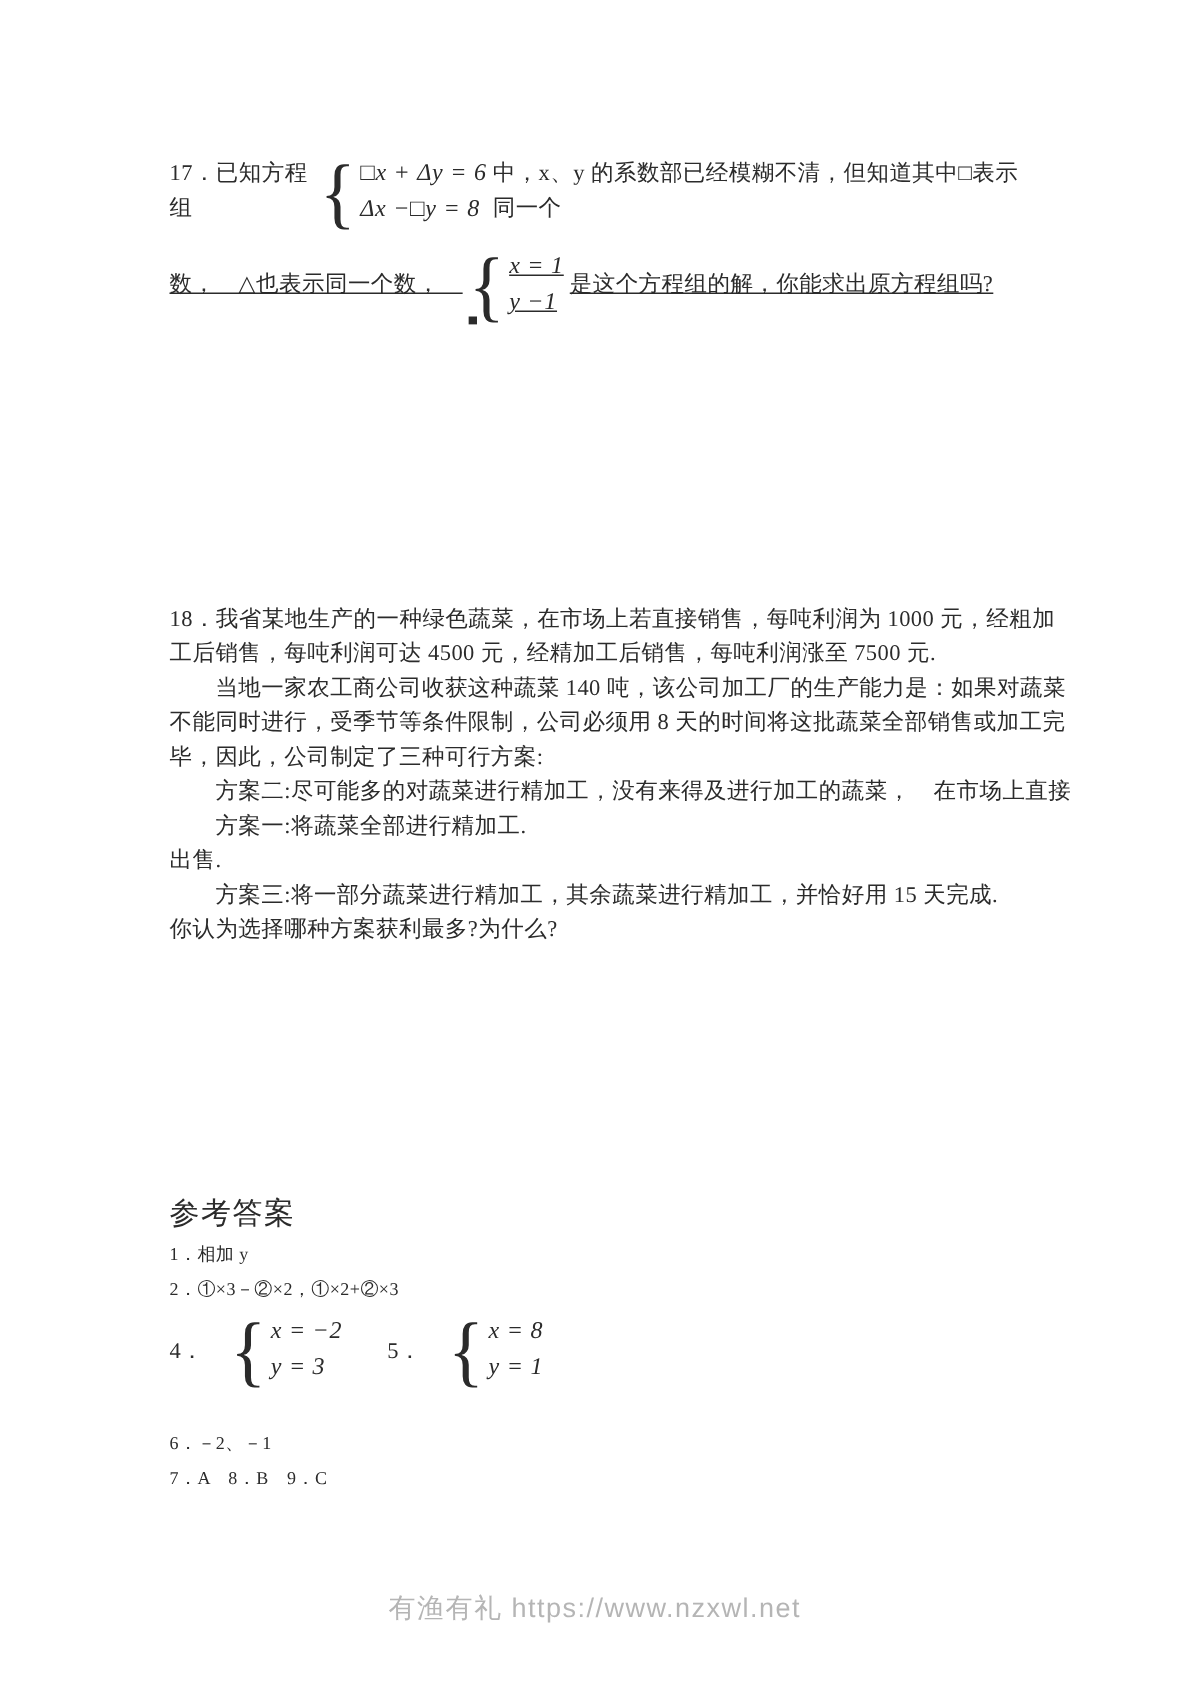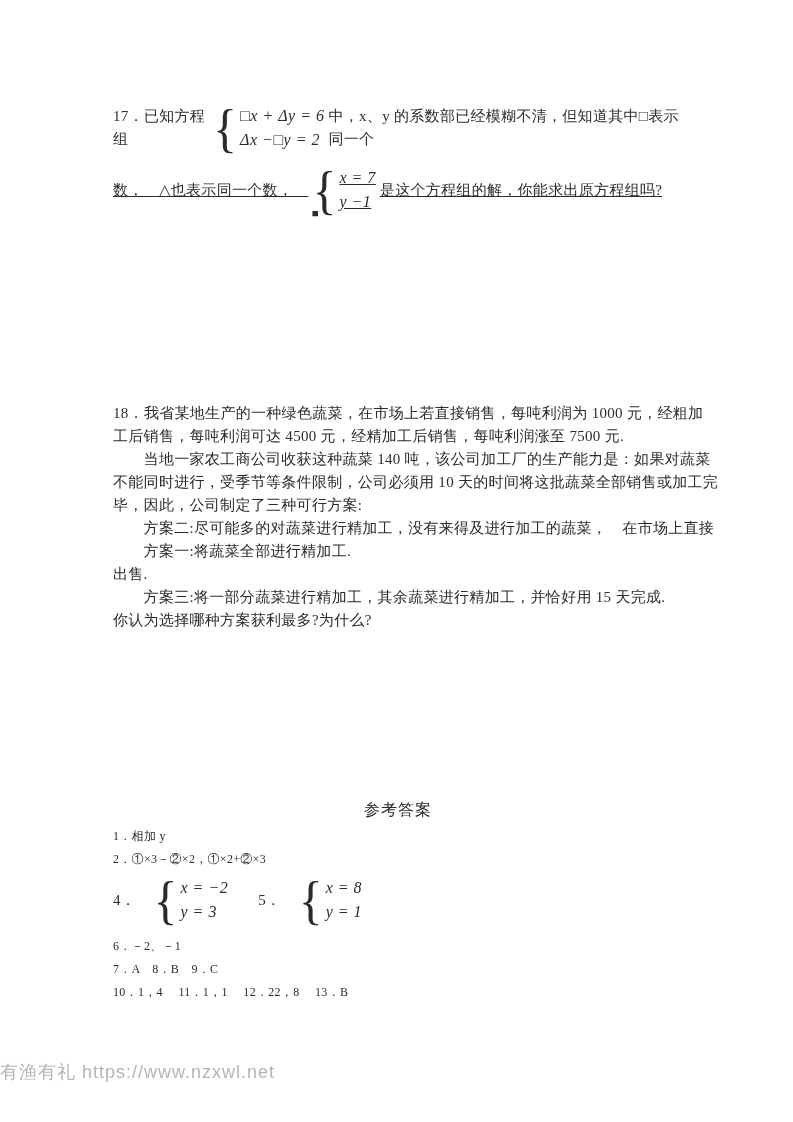--- a/index.html
+++ b/index.html
@@ -29,70 +29,71 @@
   .eqs{display:inline-flex;flex-direction:column;}
   .eqs .eq{
     font-style:italic;
     font-size:16px;line-height:24px;letter-spacing:0.5px;
     white-space:pre;
   }
   
   .q18{top:402px;}
   
   .answers{top:798px;}
-  .ans-title{font-size:16px;line-height:23px;text-align:center;letter-spacing:1px;}
+  .ans-title{font-size:20px;line-height:23px;letter-spacing:1px;}
   .ans-line{font-size:12px;line-height:23px;letter-spacing:0.3px;white-space:pre;}
   .ans-first{margin-top:4px;}
   .ans-sys-row{display:flex;align-items:center;height:58px;}
   .ans-sys-row .num{font-size:15px;margin-right:14px;white-space:pre;}
   .ans-sys-row .num5{margin-left:26px;}
-  .ans-gap{margin-top:6px;}
+  .ans-gap{margin-top:22px;}
   
   .footer{
     position:absolute;left:0;right:0;top:1060px;
+    text-align:center;
     font-family:"Liberation Sans","DejaVu Sans",sans-serif;
     font-size:18px;line-height:24px;
     color:#b5b5b5;letter-spacing:1px;
   }
 </style>
 </head>
 <body>
 
 <div class="page">
 
   <section class="content q17">
     <div class="q17row">
       <span class="t">17．已知方程组</span>
       <span class="sys">
         <span class="brace">{</span>
         <span class="eqs">
           <span class="eq">□x + Δy = 6</span>
-          <span class="eq">Δx −□y = 2</span>
+          <span class="eq">Δx −□y = 8</span>
         </span>
       </span>
       <span class="t">中，x、y 的系数部已经模糊不清，但知道其中□表示同一个</span>
     </div>
     <div class="q17row q17row2">
       <span class="t">数，　△也表示同一个数，　</span>
       <span class="sys">
         <span class="brace">{</span>
         <span class="eqs">
-          <span class="eq">x = 7</span>
+          <span class="eq">x = 1</span>
           <span class="eq">y −1</span>
         </span>
       </span>
       <span class="t">是这个方程组的解，你能求出原方程组吗?</span>
     </div>
   </section>
 
   <section class="content q18">
     <div class="line">18．我省某地生产的一种绿色蔬菜，在市场上若直接销售，每吨利润为 1000 元，经粗加</div>
     <div class="line">工后销售，每吨利润可达 4500 元，经精加工后销售，每吨利润涨至 7500 元.</div>
     <div class="line">　　当地一家农工商公司收获这种蔬菜 140 吨，该公司加工厂的生产能力是：如果对蔬菜</div>
-    <div class="line">不能同时进行，受季节等条件限制，公司必须用 10 天的时间将这批蔬菜全部销售或加工完</div>
+    <div class="line">不能同时进行，受季节等条件限制，公司必须用 8 天的时间将这批蔬菜全部销售或加工完</div>
     <div class="line">毕，因此，公司制定了三种可行方案:</div>
     <div class="line">　　方案二:尽可能多的对蔬菜进行精加工，没有来得及进行加工的蔬菜，　在市场上直接</div>
     <div class="line">　　方案一:将蔬菜全部进行精加工.</div>
     <div class="line">出售.</div>
     <div class="line">　　方案三:将一部分蔬菜进行精加工，其余蔬菜进行精加工，并恰好用 15 天完成.</div>
     <div class="line">你认为选择哪种方案获利最多?为什么?</div>
   </section>
 
   <section class="content answers">
     <div class="ans-title">参考答案</div>
@@ -111,18 +112,17 @@
       <span class="sys">
         <span class="brace">{</span>
         <span class="eqs">
           <span class="eq">x = 8</span>
           <span class="eq">y = 1</span>
         </span>
       </span>
     </div>
     <div class="ans-line ans-gap">6．－2、－1</div>
     <div class="ans-line">7．A　8．B　9．C</div>
-    <div class="ans-line">10．1，4　 11．1，1　 12．22，8　 13．B</div>
   </section>
 
   <div class="footer">有渔有礼 https://www.nzxwl.net</div>
 
 </div>
 
 </body></html>

